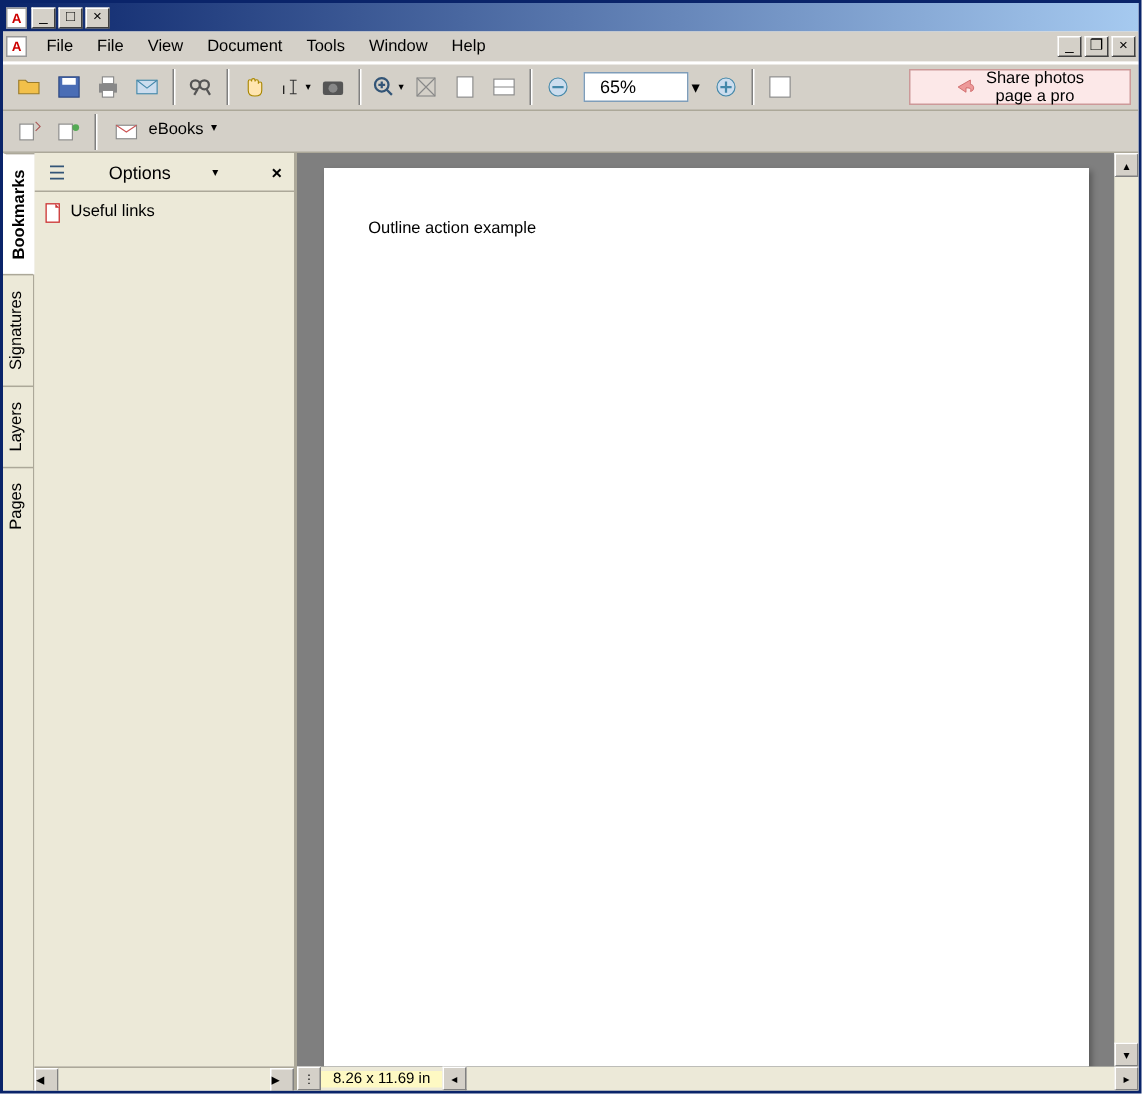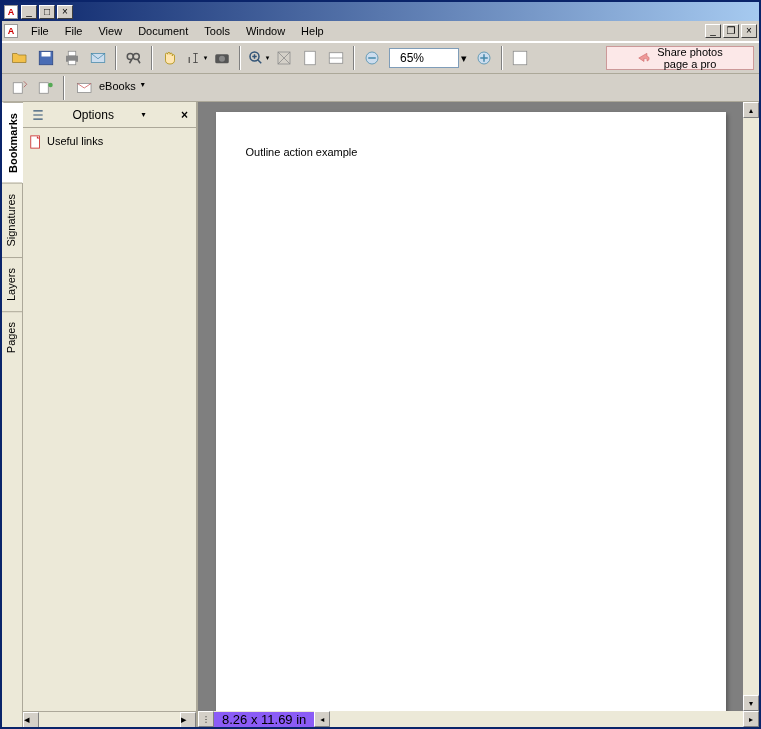--- a/index.html
+++ b/index.html
@@ -42,21 +42,21 @@
 .bm-scroll .track{flex:1;background:#ece9d8}
 .doc-area{flex:1;display:flex;flex-direction:column;background:#7f7f7f}
 .doc-scroll-wrap{flex:1;display:flex;position:relative;overflow:hidden}
 .doc-canvas{flex:1;background:#7f7f7f;display:flex;justify-content:center;padding-top:10px;overflow:hidden}
 .page{width:510px;height:720px;background:#fff;box-shadow:2px 2px 4px rgba(0,0,0,0.3);padding:34px 30px;font-size:12px}
 .vscroll{width:16px;background:#ece9d8;display:flex;flex-direction:column}
 .vscroll .sbtn{height:16px;background:#d4d0c8;border:1px solid #fff;border-right-color:#808080;border-bottom-color:#808080;display:flex;align-items:center;justify-content:center;font-size:8px}
 .vscroll .track{flex:1;background:#ece9d8;position:relative}
 .doc-hscroll{height:16px;display:flex;background:#ece9d8;align-items:center}
 .doc-hscroll .sbtn{width:16px;height:16px;background:#d4d0c8;border:1px solid #fff;border-right-color:#808080;border-bottom-color:#808080;display:flex;align-items:center;justify-content:center;font-size:8px}
-.doc-hscroll .info{padding:0 8px;font-size:13px;background:#8b5cf6}
+.doc-hscroll .info{padding:0 8px;font-size:10px;background:#fef9c3}
 .doc-hscroll .htrack{flex:1;background:#ece9d8}
 .statusbar{height:28px;background:#ece9d8;border-top:1px solid #aca899;display:flex;align-items:center;padding:0 8px}
 </style>
 </head>
 <body>
 
 <div class="titlebar">
   <div class="icon-box">A</div>
   <div class="winbtns">
     <div class="winbtn">_</div>

